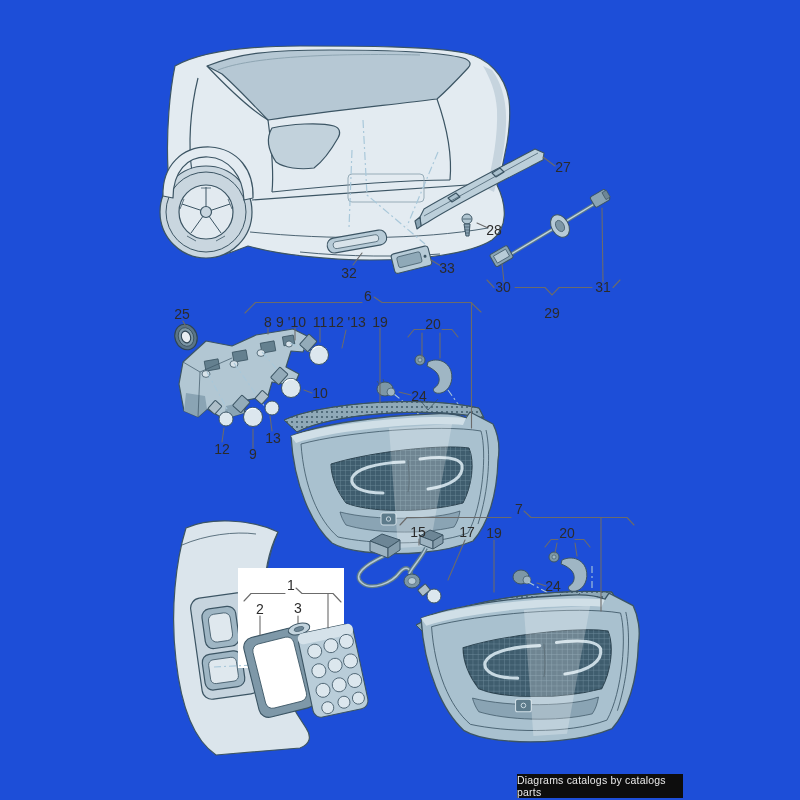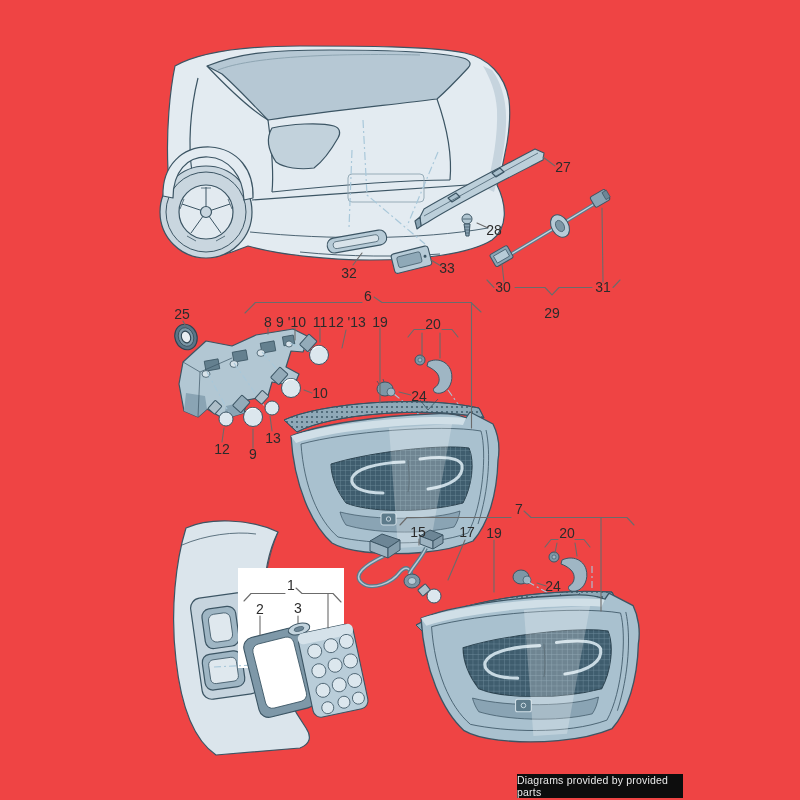--- a/index.html
+++ b/index.html
@@ -1,16 +1,16 @@
 <!DOCTYPE html>
 <html><head>
 <meta charset="utf-8">
 <style>
   html,body{margin:0;padding:0;background:#fff;}
-  .stage{position:relative;width:800px;height:800px;background:#ef4444;overflow:hidden;
+  .stage{position:relative;width:800px;height:800px;background:#1d4ed8;overflow:hidden;
          font-family:"Liberation Sans",sans-serif;}
   .stage svg{position:absolute;left:0;top:0;}
   .footer-badge{position:absolute;left:517px;top:774px;width:166px;height:24px;
     background:#0d0d0d;color:#e9e9e9;display:flex;align-items:center;justify-content:center;
     font-size:10.5px;letter-spacing:.2px;font-family:"Liberation Sans",sans-serif;}
   text.co{cursor:pointer;}
 </style>
 </head>
 <body>
 
@@ -370,15 +370,15 @@
   <text class="co" x="494" y="538">19</text>
   <text class="co" x="567" y="538">20</text>
   <text class="co" x="553" y="591">24</text>
   <text class="co" x="291" y="590">1</text>
   <text class="co" x="260" y="614">2</text>
   <text class="co" x="298" y="613">3</text>
 </g>
 </svg>
 
 <div class="footer-badge">
-  <span>Diagrams provided by provided parts</span>
+  <span>Diagrams catalogs by catalogs parts</span>
 </div>
 </div>
 
 </body></html>

